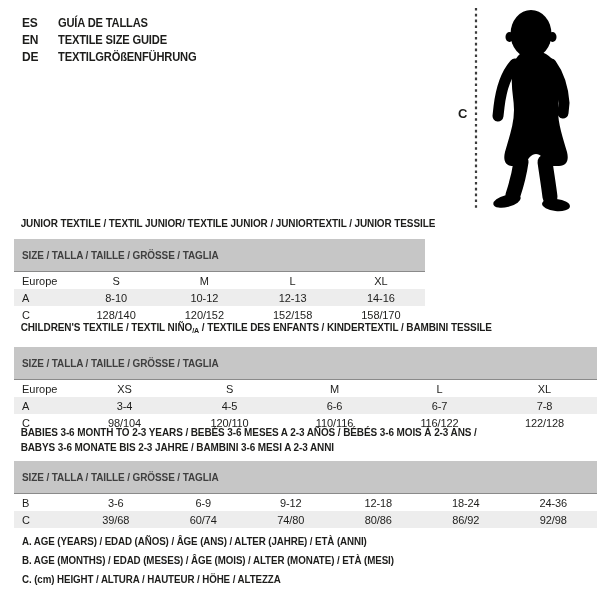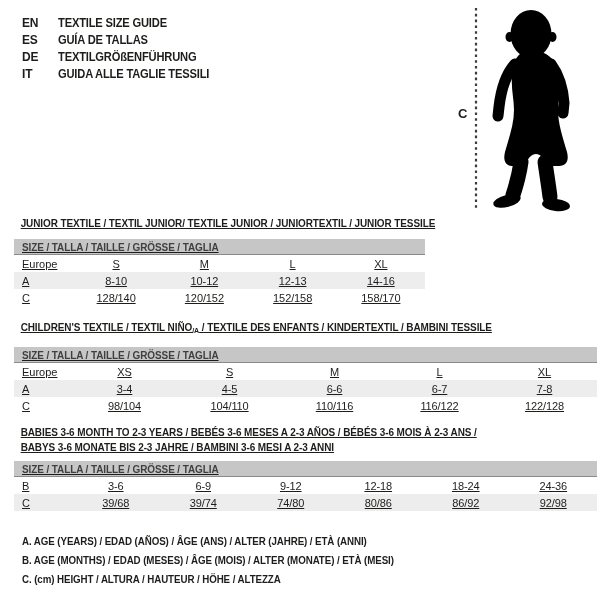--- a/index.html
+++ b/index.html
@@ -16,65 +16,61 @@
   .lang-code{width:36px;font-weight:bold;font-size:12px;letter-spacing:-0.2px;}
   .lang-title{font-weight:bold;font-size:12px;letter-spacing:-0.2px;white-space:nowrap;
     transform:scaleX(0.93);transform-origin:left center;}
 
   
   .figure-svg{position:absolute;left:484px;top:4px;width:112px;height:208px;}
   .dash-line{position:absolute;left:474px;top:8px;width:4px;height:202px;}
   .c-label{position:absolute;left:458px;top:106px;font-size:13px;font-weight:bold;}
 
   
-  .tbl-section{position:absolute;left:14px;text-decoration:underline;}
+  .tbl-section{position:absolute;left:14px;}
   #sec-0{top:216px;}
   #sec-1{top:320px;}
   #sec-2{top:425px;}
   .sec-heading{padding-left:7px;font-weight:bold;font-size:10.5px;line-height:15px;
     letter-spacing:-0.1px;white-space:nowrap;transform:scaleX(0.95);transform-origin:left top;}
   .sec-heading .sub{font-size:7.5px;vertical-align:-2px;}
   #sec-0 .size-table{width:411px;margin-top:8px;}
   #sec-1 .size-table{width:583px;margin-top:9px;}
   #sec-2 .size-table{width:583px;margin-top:6px;}
-  .size-bar{height:16px;background:#c6c6c6;border-bottom:1px solid #8a8a8a;
+  .size-bar{height:33px;background:#c6c6c6;border-bottom:1px solid #8a8a8a;
     display:flex;align-items:center;padding-left:8px;}
   .size-bar span{font-size:10.5px;font-weight:bold;color:#3f3f3f;letter-spacing:-0.1px;
     white-space:nowrap;transform:scaleX(0.95);transform-origin:left center;}
   .trow{display:flex;height:17px;align-items:center;justify-content:space-between;}
   .trow.shaded{background:#ededed;}
   .tlabel{width:58px;padding-left:8px;font-size:11px;}
   .tcell{flex:1;text-align:center;font-size:11px;letter-spacing:-0.1px;}
 
   
   .notes{position:absolute;left:22px;top:532px;}
   .note{height:19px;line-height:19px;font-size:10.5px;font-weight:bold;letter-spacing:-0.1px;
     white-space:nowrap;transform:scaleX(0.93);transform-origin:left center;}
 </style>
 </head>
 <body>
 
 <div class="canvas">
 
   <div class="lang-block">
     <div class="lang-row">
+      <span class="lang-code">ES</span>
+      <span class="lang-title">GUÍA DE TALLAS</span>
+    </div>
+    <div class="lang-row">
       <span class="lang-code">EN</span>
       <span class="lang-title">TEXTILE SIZE GUIDE</span>
     </div>
     <div class="lang-row">
-      <span class="lang-code">ES</span>
-      <span class="lang-title">GUÍA DE TALLAS</span>
-    </div>
-    <div class="lang-row">
       <span class="lang-code">DE</span>
       <span class="lang-title">TEXTILGRÖßENFÜHRUNG</span>
-    </div>
-    <div class="lang-row">
-      <span class="lang-code">IT</span>
-      <span class="lang-title">GUIDA ALLE TAGLIE TESSILI</span>
     </div>
   </div>
 
   <div class="c-label">C</div>
   <svg class="dash-line" viewBox="0 0 4 202" aria-hidden="true">
     <line x1="2" y1="0" x2="2" y2="202" stroke="#3c3c3c" stroke-width="2.2" stroke-dasharray="2.6,3.2"></line>
   </svg>
   <svg class="figure-svg" viewBox="0 0 112 208" aria-hidden="true">
     <g fill="#000000">
       <ellipse cx="47" cy="30" rx="20.5" ry="24"></ellipse>
@@ -144,21 +140,21 @@
           <div class="tlabel">A</div>
           <div class="tcell">3-4</div>
           <div class="tcell">4-5</div>
           <div class="tcell">6-6</div>
           <div class="tcell">6-7</div>
           <div class="tcell">7-8</div>
         </div>
         <div class="trow">
           <div class="tlabel">C</div>
           <div class="tcell">98/104</div>
-          <div class="tcell">104/110</div>
+          <div class="tcell">120/110</div>
           <div class="tcell">110/116</div>
           <div class="tcell">116/122</div>
           <div class="tcell">122/128</div>
         </div>
       </div>
     </div>
   <div class="tbl-section" id="sec-2">
       <div class="sec-heading">
         <div><span>BABIES 3-6 MONTH TO 2-3 YEARS / BEBÉS 3-6 MESES A 2-3 AÑOS / BÉBÉS 3-6 MOIS À 2-3 ANS /</span></div>
         <div><span>BABYS 3-6 MONATE BIS 2-3 JAHRE / BAMBINI 3-6 MESI A 2-3 ANNI</span></div>
@@ -172,21 +168,21 @@
           <div class="tcell">3-6</div>
           <div class="tcell">6-9</div>
           <div class="tcell">9-12</div>
           <div class="tcell">12-18</div>
           <div class="tcell">18-24</div>
           <div class="tcell">24-36</div>
         </div>
         <div class="trow shaded">
           <div class="tlabel">C</div>
           <div class="tcell">39/68</div>
-          <div class="tcell">39/74</div>
+          <div class="tcell">60/74</div>
           <div class="tcell">74/80</div>
           <div class="tcell">80/86</div>
           <div class="tcell">86/92</div>
           <div class="tcell">92/98</div>
         </div>
       </div>
     </div>
 
   <div class="notes">
     <div class="note">A. AGE (YEARS) / EDAD (AÑOS) / ÂGE (ANS) / ALTER (JAHRE) / ETÀ (ANNI)</div>

